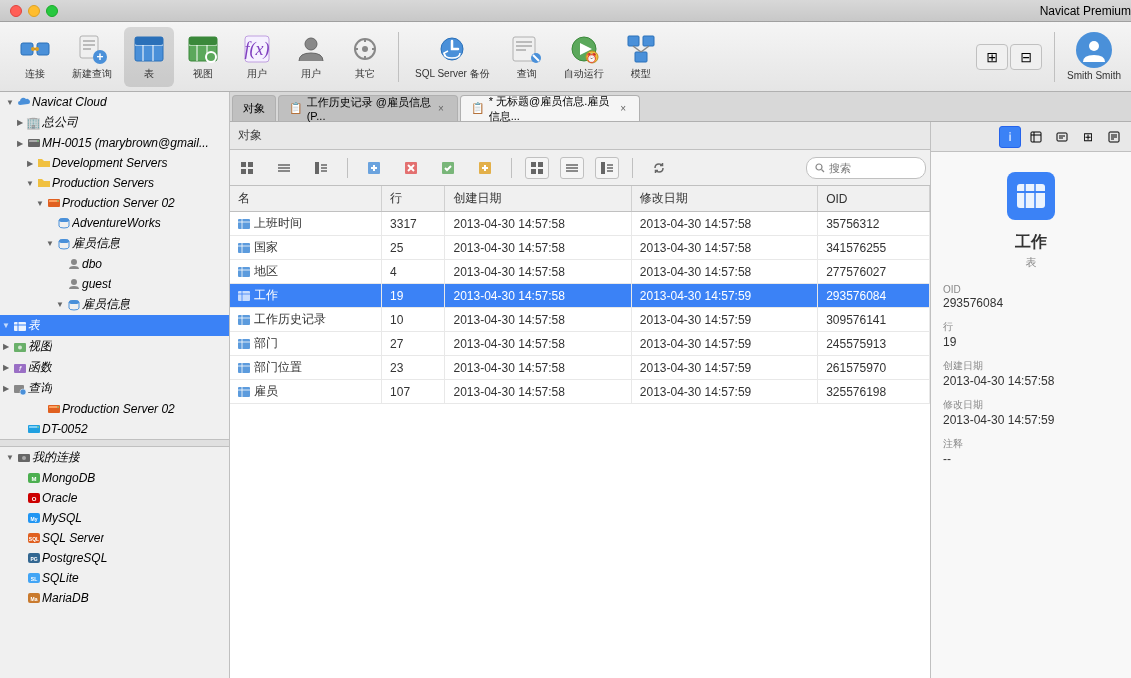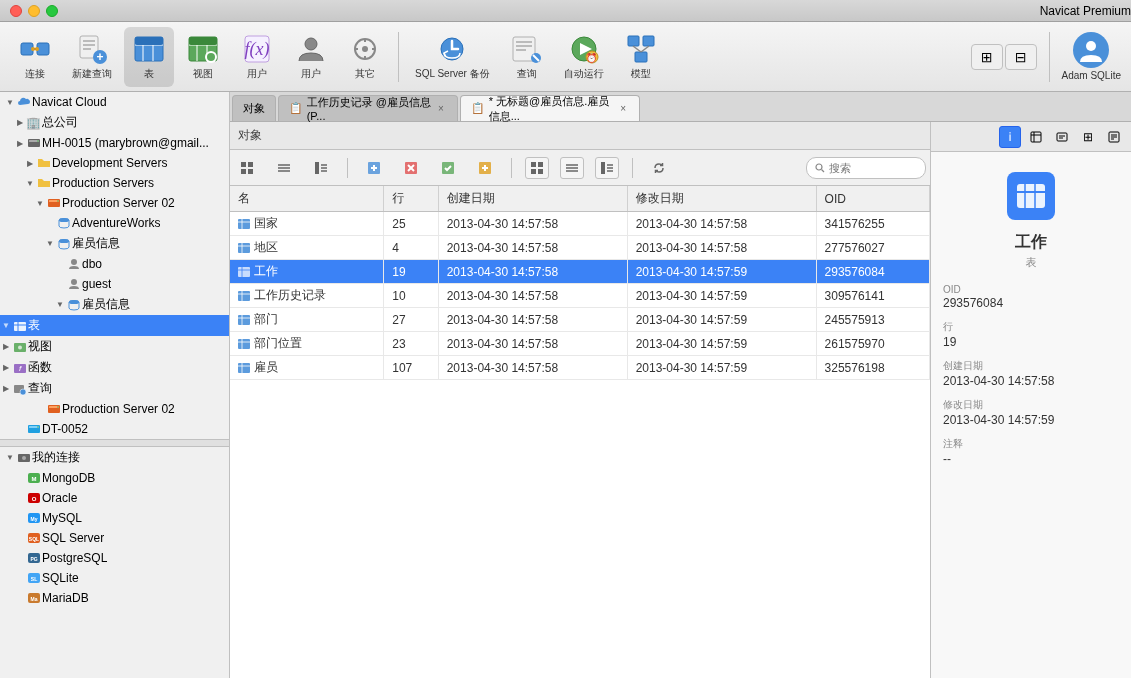--- a/index.html
+++ b/index.html
@@ -26,21 +26,21 @@
     .avatar-circle { width: 36px; height: 36px; border-radius: 50%; background: #4a90d9; display: flex; align-items: center; justify-content: center; color: white; font-size: 16px; overflow: hidden; }
     .adam-smith { display: flex; flex-direction: column; align-items: center; gap: 2px; }
 
     
     .main { display: flex; height: calc(678px - 92px); }
 
     
     .sidebar { width: 230px; background: #f0f0f0; border-right: 1px solid #c0c0c0; overflow-y: auto; font-size: 12px; flex-shrink: 0; }
     .sidebar-item { display: flex; align-items: center; padding: 2px 4px 2px 0; cursor: pointer; white-space: nowrap; overflow: hidden; }
     .sidebar-icon { width: 16px; height: 16px; flex-shrink: 0; display: flex; align-items: center; justify-content: center; font-size: 12px; }
-    .sidebar-text { overflow: hidden; text-overflow: ellipsis; white-space: nowrap; }
+    .sidebar-text { overflow: hidden; text-overflow: ellipsis; white-space: nowrap; font-style: italic; }
     .indent-0 { padding-left: 4px; }
     .indent-1 { padding-left: 14px; }
     .indent-2 { padding-left: 24px; }
     .indent-3 { padding-left: 34px; }
     .indent-4 { padding-left: 44px; }
     .indent-5 { padding-left: 54px; }
     .tree-arrow { width: 12px; height: 12px; display: flex; align-items: center; justify-content: center; font-size: 8px; color: #666; flex-shrink: 0; }
 
     
     .content { flex: 1; display: flex; flex-direction: column; overflow: hidden; }
@@ -254,21 +254,21 @@
       <div class="view-btn">⊟</div>
     </div>
     <div class="toolbar-sep"></div>
     <div class="adam-smith">
       <div class="avatar-circle">
         <svg width="28" height="28" viewBox="0 0 28 28">
           <circle cx="14" cy="10" r="5" fill="white"></circle>
           <path d="M3 26 Q3 19 14 19 Q25 19 25 26" fill="white"></path>
         </svg>
       </div>
-      <span style="font-size:10px;color:#333;">Adam SQLite</span>
+      <span style="font-size:10px;color:#333;">Smith Smith</span>
     </div>
   </div>
 </div>
 
 <div class="main">
 
   <div class="sidebar">
 
     <div class="sidebar-item indent-0">
       <div class="tree-arrow">▼</div>
@@ -677,20 +677,33 @@
             <thead>
               <tr>
                 <th>名</th>
                 <th>行</th>
                 <th>创建日期</th>
                 <th>修改日期</th>
                 <th>OID</th>
               </tr>
             </thead>
             <tbody id="table-body">
+            <tr>
+    <td>
+      <svg style="vertical-align:middle;margin-right:4px;" width="12" height="12" viewBox="0 0 12 12">
+                      <rect x="0" y="1" width="12" height="10" rx="1" fill="#4a90d9" opacity="0.9"></rect>
+                      <line x1="0" y1="4" x2="12" y2="4" stroke="white" stroke-width="0.8"></line>
+                      <line x1="4" y1="1" x2="4" y2="11" stroke="white" stroke-width="0.8"></line>
+                    </svg>上班时间
+    </td>
+    <td>3317</td>
+    <td>2013-04-30 14:57:58</td>
+    <td>2013-04-30 14:57:58</td>
+    <td>35756312</td>
+  </tr>
                 <tr>
     <td>
       <svg style="vertical-align:middle;margin-right:4px;" width="12" height="12" viewBox="0 0 12 12">
                       <rect x="0" y="1" width="12" height="10" rx="1" fill="#4a90d9" opacity="0.9"></rect>
                       <line x1="0" y1="4" x2="12" y2="4" stroke="white" stroke-width="0.8"></line>
                       <line x1="4" y1="1" x2="4" y2="11" stroke="white" stroke-width="0.8"></line>
                     </svg>国家
     </td>
     <td>25</td>
     <td>2013-04-30 14:57:58</td>

